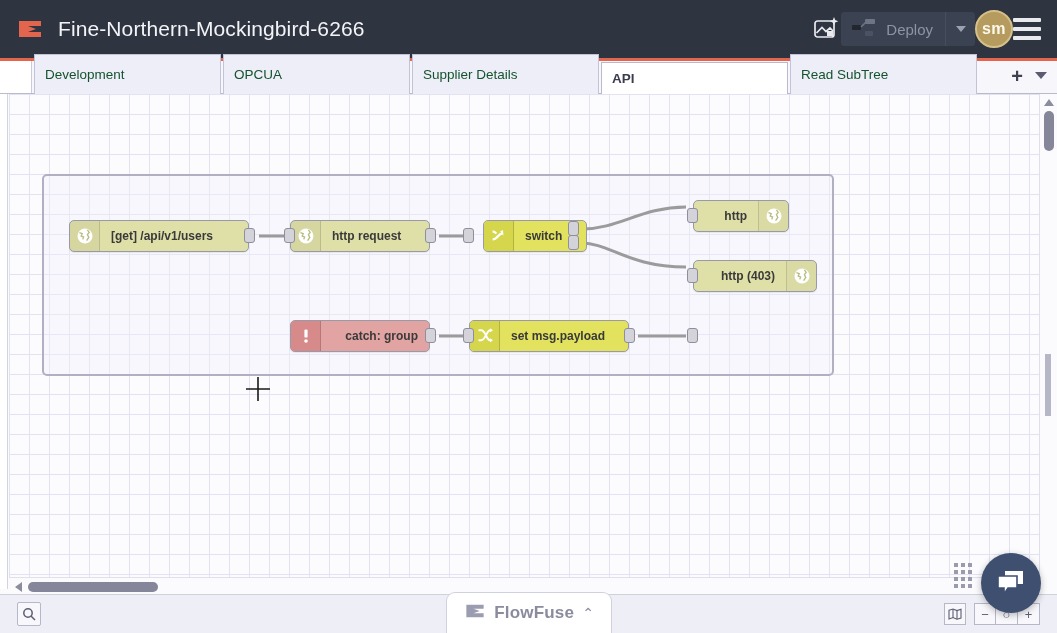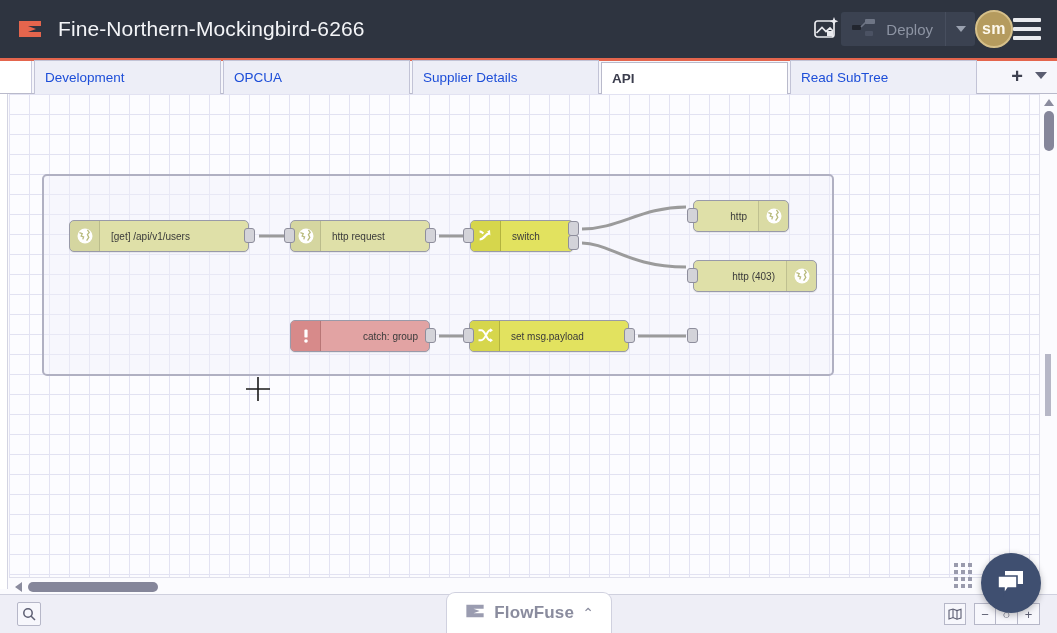--- a/index.html
+++ b/index.html
@@ -73,28 +73,28 @@
     background: #f6f6fb;
     display: flex; align-items: flex-end;
     border-bottom: 1px solid #b9bacb;
   }
   .tab-gutter {
     width: 32px; height: 100%; background: #ffffff;
     border-right: 1px solid #c9cade;
     flex: 0 0 auto;
   }
   .tab {
-    height: 34px; min-width: 187px;
+    height: 40px; min-width: 187px;
     background: #edeef7;
     border: 1px solid #c2c3d6;
     border-bottom: none;
     margin-left: 2px;
     display: flex; align-items: center;
     padding: 0 10px;
-    font-size: 13.5px; color: #1d4ed8;
+    font-size: 13.5px; color: #14532d;
     cursor: pointer;
     position: relative; top: 1px;
     white-space: nowrap; overflow: hidden;
   }
   .tab.active {
     background: #ffffff;
     color: #3b3d4d;
     font-weight: bold;
     border-color: #b9bacb;
     height: 32px;
@@ -139,24 +139,25 @@
     border-radius: 5px;
     background: rgba(240,240,250,0.42);
   }
 
   
   .node {
     position: absolute; height: 32px;
     border: 1px solid #999aa9;
     border-radius: 5px;
     display: flex; align-items: center;
-    font-size: 10px; color: #3a3a3a;
+    font-size: 12px; color: #3a3a3a;
     box-shadow: 0 1px 1px rgba(0,0,0,.07);
     cursor: pointer;
     overflow: hidden;
+    font-weight: bold;
   }
   .node.yellowish { background: #dfe0a8; }
   .node.switchish { background: #e2e25f; }
   .node.catchish  { background: #e2a3a3; }
   .node-icon-box {
     width: 30px; height: 100%;
     display: flex; align-items: center; justify-content: center;
     flex: 0 0 auto;
   }
   .node-icon-box.left  { border-right: 1px solid rgba(0,0,0,.12); background: rgba(0,0,0,.045); }
@@ -395,21 +396,21 @@
           <div class="node-icon-box left">
             <svg width="18" height="18" viewBox="0 0 18 18">
               <path d="M9 1.5 A7.5 7.5 0 1 0 9 16.5 A7.5 7.5 0 1 0 9 1.5 Z" fill="#fff"></path>
               <path d="M3.4 5.6 L6.2 6.6 L5.2 9 L7.6 9.8 L6.8 12.4 M11.4 2.8 L13.2 5.4 L11.4 7.6 L12.8 10.4 L10.6 13.6" stroke="#b9bb7e" stroke-width="1.3" fill="none"></path>
             </svg>
           </div>
           <div class="node-label">http request</div>
         </div>
         <span class="port" style="left: 275px; top: 134px;"></span>
         <span class="port" style="left: 416px; top: 134px;"></span>
-        <div class="node switchish" style="left: 461px; top: 126px; width: 104px;">
+        <div class="node switchish" style="left: 474px; top: 126px; width: 104px;">
           <div class="node-icon-box left">
             <svg width="18" height="18" viewBox="0 0 18 18">
               <path d="M13 3 L10 4.5 L11.3 5.6 C8.6 6.6 7.4 8.3 6 9.6 C5 10.6 4.2 11.2 2.6 11.4 L2.6 13.6 C5 13.4 6.4 12.4 7.6 11.2 C9.2 9.6 10.3 8.2 12.2 7.4 L13.4 8.6 Z" fill="#fff"></path>
               <path d="M2.6 4.4 C4.4 4.6 5.4 5.4 6.4 6.4" stroke="#fff" stroke-width="2.1" fill="none"></path>
             </svg>
           </div>
           <div class="node-label">switch</div>
         </div>
         <span class="port" style="left: 454px; top: 134px;"></span>
         <span class="port" style="left: 559px; top: 127px;"></span>

